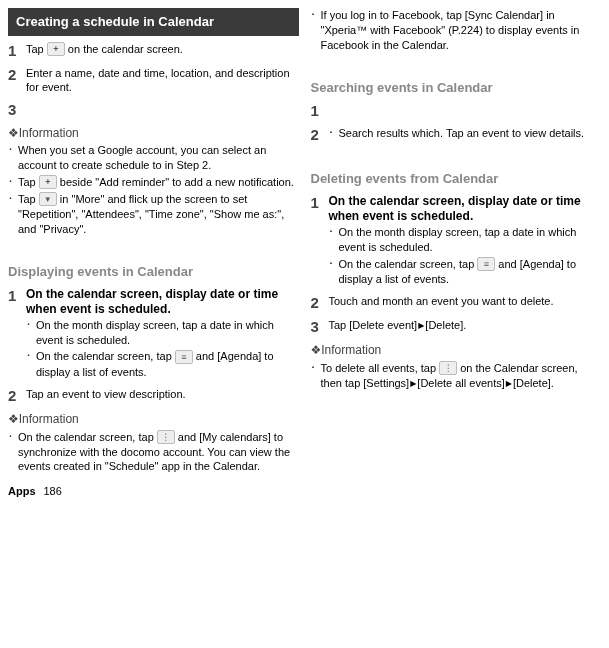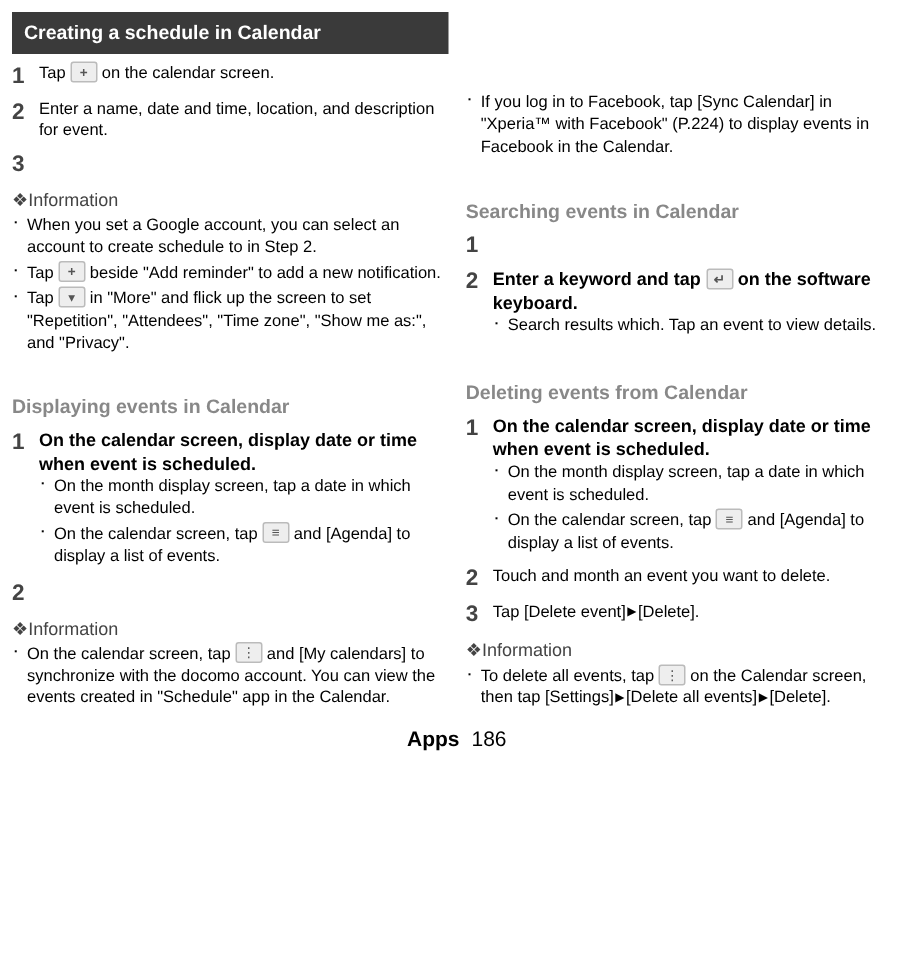--- a/index.html
+++ b/index.html
@@ -9,21 +9,20 @@
     font-size: 11px;
     line-height: 1.35;
     color: #000;
     width: 609px;
     box-sizing: border-box;
     background: #fff;
   }
   .columns {
     display: flex;
     gap: 12px;
-    align-items: flex-end;
   }
   .col {
     flex: 1;
     min-width: 0;
   }
   .section-header {
     background: #3a3a3a;
     color: #fff;
     font-weight: bold;
     font-size: 13px;
@@ -96,23 +95,23 @@
     border-radius:2px;
     position:relative;
     top:-1px;
   }
   .icon.plus::before{content:"+"; font-weight:bold;}
   .icon.more::before{content:"⋮";}
   .icon.down::before{content:"▾";}
   .icon.menu::before{content:"≡";}
   .icon.key::before{content:"↵";}
   .footer {
-    text-align:center;
+    text-align:left;
     margin-top:8px;
-    font-size:14px;
+    font-size:11px;
   }
   .footer .apps { font-weight:bold; margin-right:8px;}
   .arrow::before{content:"▶"; font-size:8px; position:relative; top:-1px; margin:0 1px; color:#000;}
 </style>
 </head>
 <body>
 
 <div class="columns">
   <div class="col">
     <div class="section-header">Creating a schedule in Calendar</div>
@@ -156,20 +155,21 @@
             <div>On the month display screen, tap a date in which event is scheduled.</div>
           </div>
         <div class="sub-bullet">
             <div class="dot">･</div>
             <div>On the calendar screen, tap <span class="icon menu"></span> and [Agenda] to display a list of events.</div>
           </div>
       </div>
     </div>
     <div class="step">
       <div class="step-num">2</div>
+      <div class="step-body bold">Tap an event to view description.</div>
     </div>
 
     <div class="info-header">❖Information</div>
     <div class="bullet">
         <div class="dot">･</div>
         <div>On the calendar screen, tap <span class="icon more"></span> and [My calendars] to synchronize with the docomo account. You can view the events created in "Schedule" app in the Calendar.</div>
       </div>
   </div>
 
   <div class="col">
@@ -179,23 +179,20 @@
       </div>
 
     <div class="section-title">Searching events in Calendar</div>
 
     <div class="step">
       <div class="step-num">1</div>
     </div>
     <div class="step">
       <div class="step-num">2</div>
       <div class="step-body">
-        <div class="bold">
-          <span>Enter a keyword and tap </span><span class="icon key"></span><span> on the software keyboard.</span>
-        </div>
         <div class="sub-bullet">
             <div class="dot">･</div>
             <div>Search results which. Tap an event to view details.</div>
           </div>
       </div>
     </div>
 
     <div class="section-title">Deleting events from Calendar</div>
 
     <div class="step">

